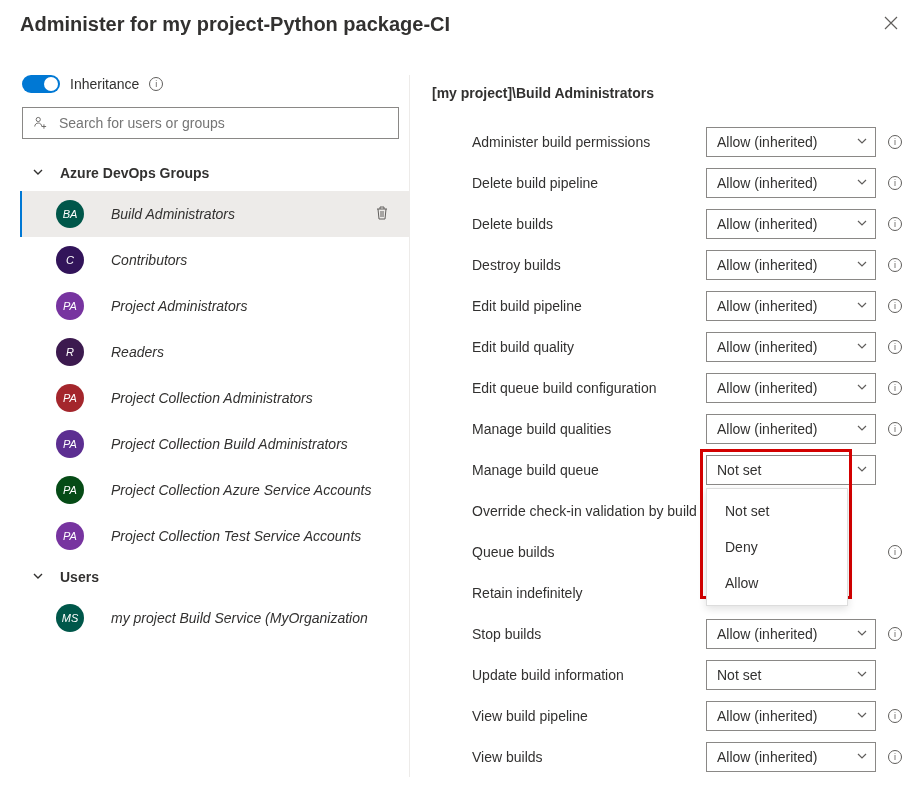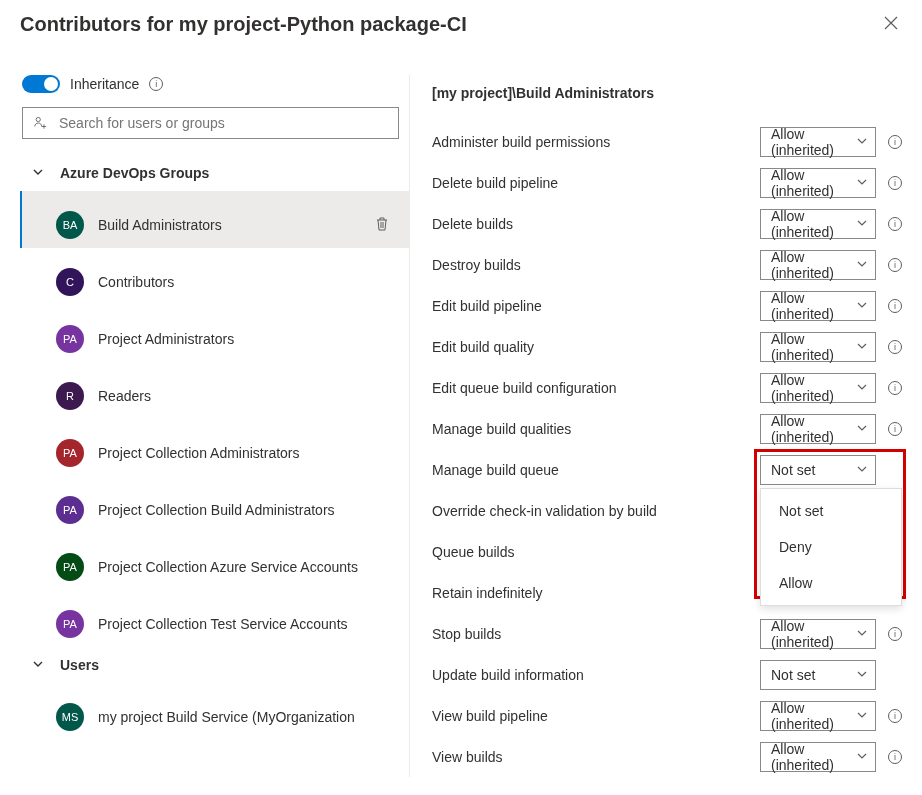--- a/index.html
+++ b/index.html
@@ -50,23 +50,24 @@
   }
   .search-ico {
     width: 14px; display: inline-flex; align-items: center; justify-content: center;
   }
   .section-hdr {
     display: flex; align-items: center; gap: 16px;
     padding: 10px 10px 10px 12px; font-weight: 600; cursor: pointer;
   }
   .chev { font-size: 12px; color: #323130; }
   .list-item {
-    display: flex; align-items: center; gap: 14px;
-    padding: 20px 10px 9px 34px; cursor: pointer; position: relative;
+    display: flex; align-items: center; gap: 27px;
+    padding: 9px 10px 9px 34px; cursor: pointer; position: relative;
     border-left: 2px solid transparent;
+    font-style: italic;
   }
   .list-item.selected {
     background: #edebe9; border-left: 2px solid #0078d4;
   }
   .avatar {
     width: 28px; height: 28px; border-radius: 50%;
     display: flex; align-items: center; justify-content: center;
     color: #fff; font-size: 11px; font-weight: 400; flex-shrink: 0;
   }
   .item-label { flex: 1; white-space: nowrap; overflow: hidden; text-overflow: ellipsis; }
@@ -74,21 +75,21 @@
     width: 16px; color: #605e5c; margin-right: 8px;
   }
   .right-title { font-weight: 700; margin: 10px 0 20px 0; }
   .perm-row {
     display: flex; align-items: center; justify-content: space-between;
     height: 41px;
   }
   .perm-label { font-size: 14px; }
   .perm-ctrl { display: flex; align-items: center; gap: 12px; }
   .dropdown {
-    width: 116px; height: 30px; border: 1px solid #8a8886;
+    width: 170px; height: 30px; border: 1px solid #8a8886;
     display: flex; align-items: center; justify-content: space-between;
     padding: 0 8px 0 10px; font-size: 14px; background: #fff; cursor: pointer;
   }
   .dd-chev { font-size: 10px; color: #605e5c; }
   .perm-info {
     width: 14px; height: 14px; border: 1px solid #605e5c; border-radius: 50%;
     display: inline-flex; align-items: center; justify-content: center;
     font-size: 9px; color: #605e5c; visibility: visible;
   }
   .perm-info.hidden { visibility: hidden; }
@@ -103,21 +104,21 @@
   .highlight-frame {
     position: absolute; border: 3px solid #d30000; pointer-events: none;
     z-index: 4;
   }
 </style>
 </head>
 <body>
 
 <div class="dialog">
   <div class="header">
-    <div class="title">Contributors for my project-Python package-CI</div>
+    <div class="title">Administer for my project-Python package-CI</div>
     <div class="close">
       <svg width="14" height="14" viewBox="0 0 14 14">
           <path d="M1 1 L13 13 M13 1 L1 13" stroke="#605e5c" stroke-width="1.2" fill="none"></path>
         </svg>
     </div>
   </div>
 
   <div class="body">
 
     <div class="left">
@@ -195,21 +196,21 @@
       <div id="users-list">
           <div class="list-item">
             <div class="avatar" style="background: rgb(0, 87, 74);">MS</div>
             <span class="item-label">my project Build Service (MyOrganization</span>
           </div>
         </div>
     </div>
 
     <div class="right">
       <div class="right-title">[my project]\Build Administrators</div>
-      <div id="perm-list" style="position:relative;">
+      <div id="perm-list" style="position:relative;margin-left:40px;">
           <div class="perm-row">
             <span class="perm-label">Administer build permissions</span>
             <div class="perm-ctrl">
               <div class="">
                 <div class="dropdown">
                   <span>Allow (inherited)</span>
                   <span class="dd-chev"><svg width="10" height="10" viewBox="0 0 10 10">
                       <path d="M1 3 L5 7 L9 3" stroke="#605e5c" stroke-width="1.2" fill="none"></path>
                     </svg></span>
                 </div>

